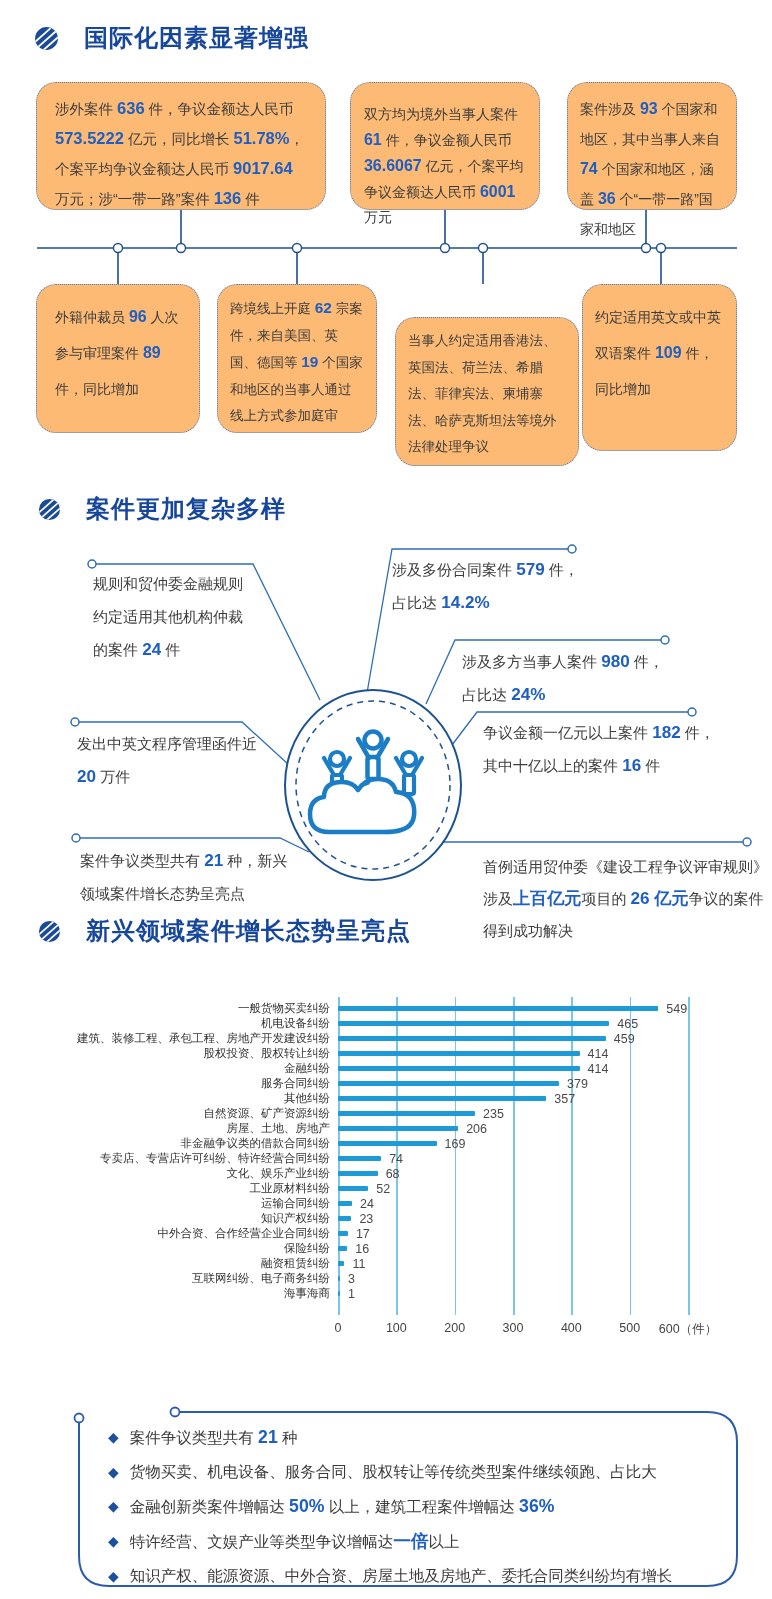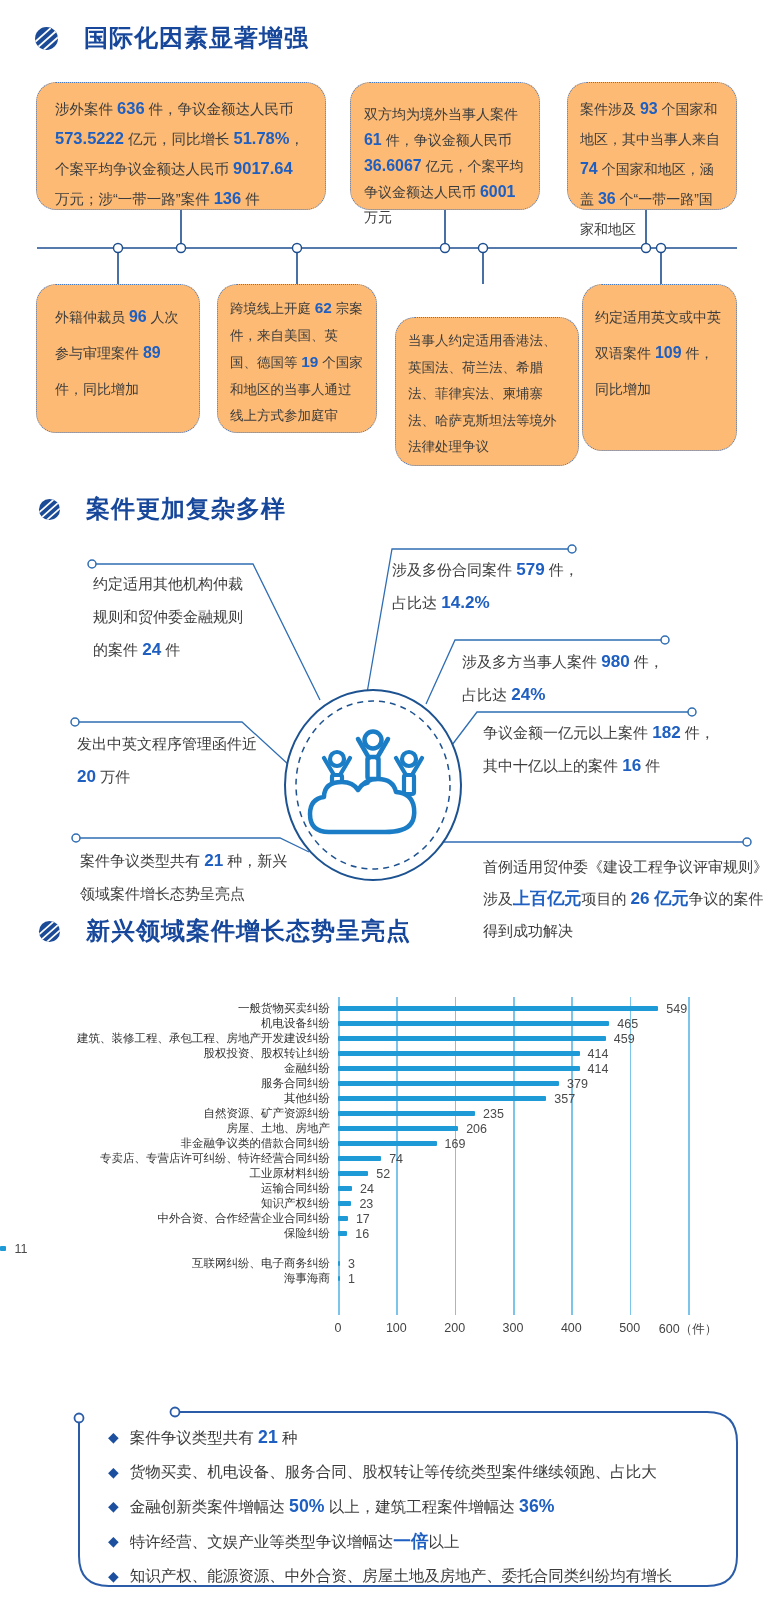--- a/index.html
+++ b/index.html
@@ -162,22 +162,22 @@
         <circle cx="75" cy="192" r="4"></circle>
         <circle cx="76" cy="308" r="4"></circle>
       <circle cx="572" cy="19" r="4"></circle>
         <circle cx="665" cy="110" r="4"></circle>
       <circle cx="692" cy="182" r="4"></circle>
         <circle cx="747" cy="312" r="4"></circle>
     </g>
   </svg>
 
   <div class="callout" style="left:93px;top:567px;">
+    <div class="cl-line"><span>规则和贸仲委金融规则</span></div>
     <div class="cl-line"><span>约定适用其他机构仲裁</span></div>
-    <div class="cl-line"><span>规则和贸仲委金融规则</span></div>
     <div class="cl-line"><span>的案件 </span><span class="hl">24</span><span> 件</span></div>
   </div>
   <div class="callout" style="left:77px;top:727px;">
     <div class="cl-line"><span>发出中英文程序管理函件近</span></div>
     <div class="cl-line"><span class="hl">20</span><span> 万件</span></div>
   </div>
   <div class="callout" style="left:80px;top:844px;">
     <div class="cl-line"><span>案件争议类型共有 </span><span class="hl">21</span><span> 种，新兴</span></div>
     <div class="cl-line"><span>领域案件增长态势呈亮点</span></div>
   </div>
@@ -277,20 +277,25 @@
           <div class="clabel">非金融争议类的借款合同纠纷</div>
           <div class="cbar" style="width: 98.5833px; background: rgb(30, 155, 215);"></div>
           <div class="cval">169</div>
         </div>
         <div class="crow">
           <div class="clabel">专卖店、专营店许可纠纷、特许经营合同纠纷</div>
           <div class="cbar" style="width: 43.1667px; background: rgb(30, 155, 215);"></div>
           <div class="cval">74</div>
         </div>
         <div class="crow">
+          <div class="clabel">文化、娱乐产业纠纷</div>
+          <div class="cbar" style="width: 39.6667px; background: rgb(30, 155, 215);"></div>
+          <div class="cval">68</div>
+        </div>
+        <div class="crow">
           <div class="clabel">工业原材料纠纷</div>
           <div class="cbar" style="width: 30.3333px; background: rgb(30, 155, 215);"></div>
           <div class="cval">52</div>
         </div>
         <div class="crow">
           <div class="clabel">运输合同纠纷</div>
           <div class="cbar" style="width: 14px; background: rgb(30, 155, 215);"></div>
           <div class="cval">24</div>
         </div>
         <div class="crow">
@@ -302,20 +307,21 @@
           <div class="clabel">中外合资、合作经营企业合同纠纷</div>
           <div class="cbar" style="width: 9.91667px; background: rgb(30, 155, 215);"></div>
           <div class="cval">17</div>
         </div>
         <div class="crow">
           <div class="clabel">保险纠纷</div>
           <div class="cbar" style="width: 9.33333px; background: rgb(30, 155, 215);"></div>
           <div class="cval">16</div>
         </div>
         <div class="crow">
+          <div class="clabel">融资租赁纠纷</div>
           <div class="cbar" style="width: 6.41667px; background: rgb(30, 155, 215);"></div>
           <div class="cval">11</div>
         </div>
         <div class="crow">
           <div class="clabel">互联网纠纷、电子商务纠纷</div>
           <div class="cbar" style="width: 2px; background: rgb(30, 155, 215);"></div>
           <div class="cval">3</div>
         </div>
         <div class="crow">
           <div class="clabel">海事海商</div>

